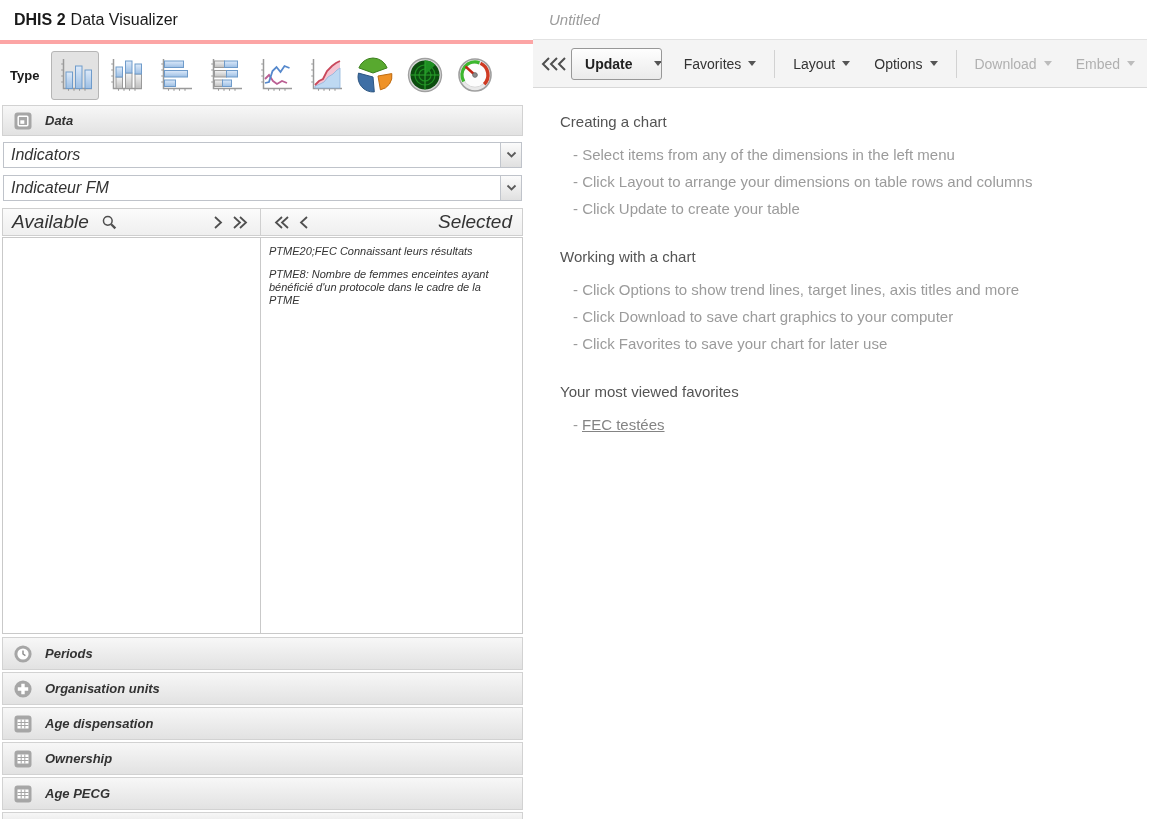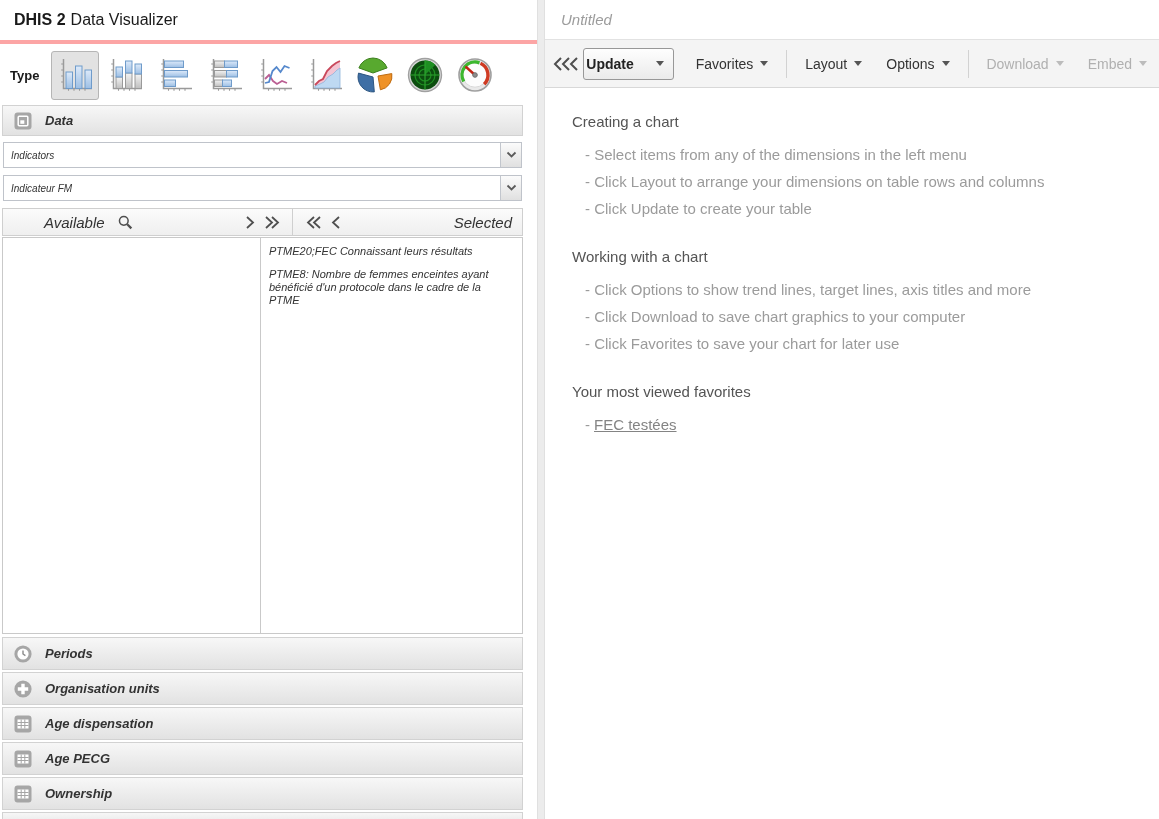--- a/index.html
+++ b/index.html
@@ -50,33 +50,33 @@
   .acc-bar:first-child { margin-top: 0; }
   .sec-icon { width: 18px; height: 18px; margin-right: 13px; display: inline-flex; }
   .sec-label { font-weight: bold; font-size: 13px; color: #333; }
 
   .combo {
     position: relative; height: 26px; margin: 6px 1px 0 1px;
     border: 1px solid #bfc3ca; background: #fff;
     display: flex; align-items: center; cursor: pointer;
   }
   .combo + .combo { margin-top: 7px; }
-  .combo-value { font-size: 10px; color: #333; padding-left: 7px; }
+  .combo-value { font-size: 16px; color: #333; padding-left: 7px; }
   .combo-trigger {
     position: absolute; right: 0; top: 0; bottom: 0; width: 21px;
     background: linear-gradient(#fbfbfb, #e0e0e0);
     border-left: 1px solid #c2c6cd;
     display: flex; align-items: center; justify-content: center;
   }
 
   .listbar {
     margin-top: 7px; height: 28px; width: 100%;
     background: linear-gradient(#fbfbfb, #efefef);
     border: 1px solid #cfcfcf;
-    display: flex; font-size: 15px; color: #333; padding-left: 32px;
+    display: flex; font-size: 19px; color: #333;
   }
   .lb-left { width: 258px; border-right: 1px solid #cfcfcf; display: flex; align-items: center; padding: 0 9px; }
   .lb-right { flex: 1; display: flex; align-items: center; padding: 0 10px; }
   .lb-label { margin-right: 10px; }
   .lb-spacer { flex: 1; }
   .arrow-btn { display: inline-flex; align-items: center; justify-content: center; width: 22px; height: 24px; cursor: pointer; }
 
   .lists {
     margin-top: 1px; height: 397px; width: 100%;
     border: 1px solid #c9c9c9; background: #fff; display: flex;
@@ -93,37 +93,37 @@
   }
 
   
   .splitter {
     position: absolute; left: 537px; top: 0; width: 8px; height: 819px;
     background: #ececec; border-left: 1px solid #e0e0e0; border-right: 1px solid #e0e0e0;
     cursor: col-resize;
   }
 
   
-  .right-panel { position: absolute; left: 545px; top: 0; width: 614px; height: 819px; background: #fff; }
+  .right-panel { position: absolute; left: 533px; top: 0; width: 614px; height: 819px; background: #fff; }
 
   .untitled-bar {
     height: 40px; border-bottom: 1px solid #e2e2e2;
     display: flex; align-items: center; padding-left: 16px;
     font-style: italic; font-size: 15px; color: #9c9c9c;
   }
 
   .main-toolbar {
     height: 48px; background: #f4f4f4; border-bottom: 1px solid #d8d8d8;
     display: flex; align-items: center; padding-left: 6px;
   }
   .collapse-btn { display: flex; align-items: center; justify-content: center; width: 34px; height: 32px; cursor: pointer; }
   .update-btn {
     display: flex; align-items: center; height: 32px; margin: 0 10px 0 2px;
     border: 1px solid #989898; border-radius: 3px;
-    background: linear-gradient(#fefefe, #ebebeb); cursor: pointer; overflow: hidden; justify-content: flex-end;
+    background: linear-gradient(#fefefe, #ebebeb); cursor: pointer; overflow: hidden;
   }
   .update-label { padding: 0 13px; font-weight: bold; font-size: 14px; color: #222; }
   .update-divider { width: 1px; align-self: stretch; background: #cdcdcd; }
   .update-caret { padding: 0 9px; display: flex; align-items: center; height: 100%; }
   .menu-btn {
     display: flex; align-items: center; height: 30px; padding: 0 12px;
     font-size: 14px; color: #333; cursor: pointer; border-radius: 3px;
   }
   .menu-btn .caret { margin-left: 7px; }
   .caret {
@@ -383,31 +383,31 @@
           <span class="sec-label">Age dispensation</span>
         </div>
         <div class="acc-bar">
           <span class="sec-icon">
             <svg viewBox="0 0 18 18" width="18" height="18">
               <rect x="0.5" y="0.5" width="17" height="17" rx="3" fill="#a6a6a6"></rect>
               <rect x="3.5" y="4.5" width="11" height="9" fill="#fff"></rect>
               <path d="M3.5 7.5 h11 M3.5 10.5 h11 M7.2 4.5 v9 M10.8 4.5 v9" stroke="#a6a6a6" stroke-width="1"></path>
             </svg>
           </span>
-          <span class="sec-label">Age PECG</span>
+          <span class="sec-label">Ownership</span>
         </div>
         <div class="acc-bar">
           <span class="sec-icon">
             <svg viewBox="0 0 18 18" width="18" height="18">
               <rect x="0.5" y="0.5" width="17" height="17" rx="3" fill="#a6a6a6"></rect>
               <rect x="3.5" y="4.5" width="11" height="9" fill="#fff"></rect>
               <path d="M3.5 7.5 h11 M3.5 10.5 h11 M7.2 4.5 v9 M10.8 4.5 v9" stroke="#a6a6a6" stroke-width="1"></path>
             </svg>
           </span>
-          <span class="sec-label">Ownership</span>
+          <span class="sec-label">Age PECG</span>
         </div>
       </div>
     <div class="acc-partial"></div>
   </div>
 </div>
 
 <div class="splitter"></div>
 
 <div class="right-panel">
 

